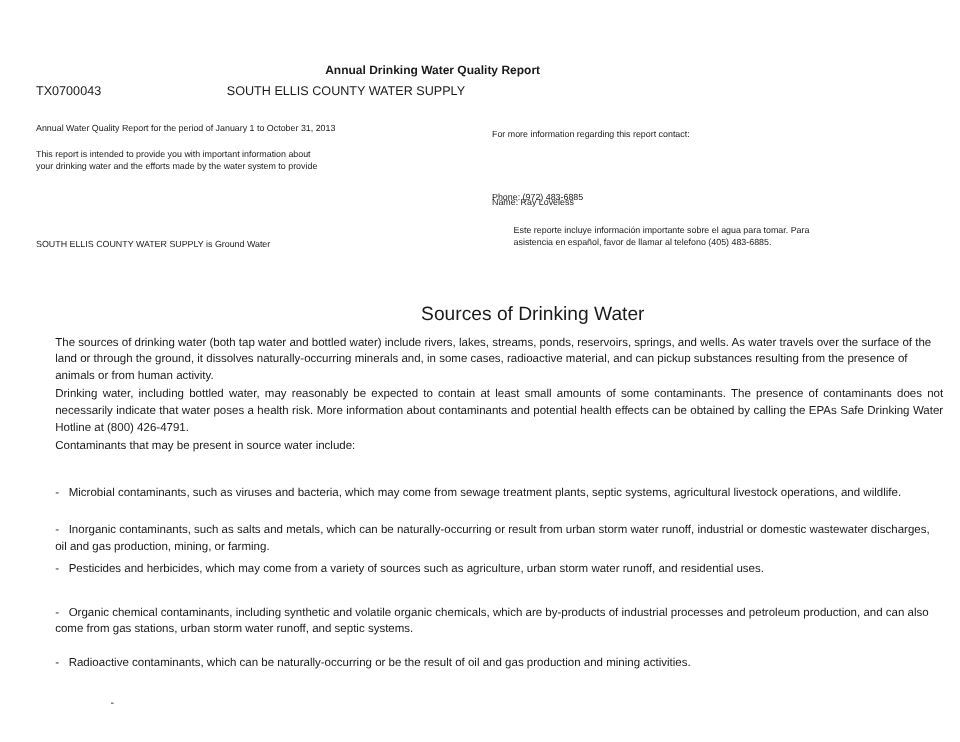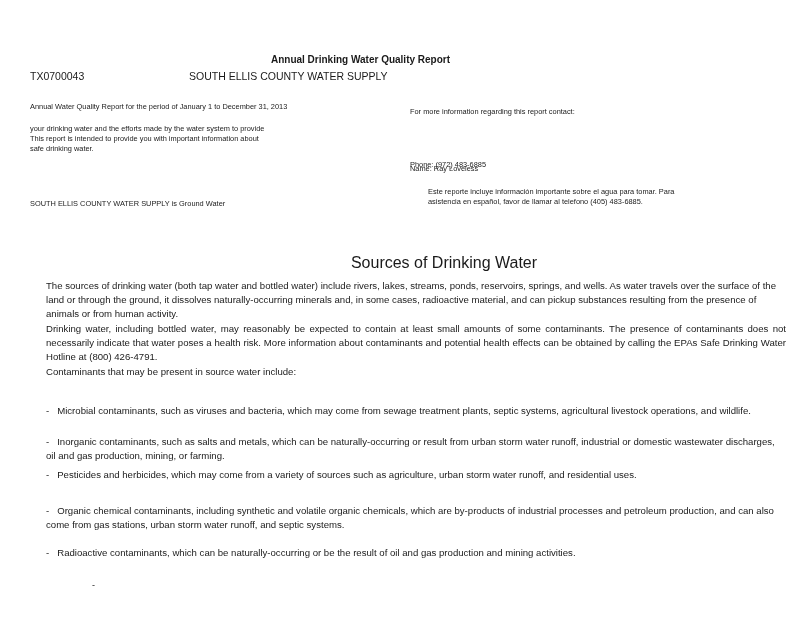--- a/index.html
+++ b/index.html
@@ -31,25 +31,24 @@
     .stray { left: 92px; top: 580px; font-size: 9px; }
     .dash { margin-right: 8px; }
   </style>
 </head>
 <body>
 
 <div class="abs title">Annual Drinking Water Quality Report</div>
 <div class="abs sysid">TX0700043</div>
 <div class="abs sysname">SOUTH ELLIS COUNTY WATER SUPPLY</div>
 
-<div class="abs small period">Annual Water Quality Report for the period of January 1 to December 31, 2013</div>
+<div class="abs small period">Annual Water Quality Report for the period of January 1 to October 31, 2013</div>
 <div class="abs small intro">
+  <div>This report is intended to provide you with important information about</div>
   <div>your drinking water and the efforts made by the water system to provide</div>
-  <div>This report is intended to provide you with important information about</div>
-  <div>safe drinking water.</div>
 </div>
 <div class="abs small source">SOUTH ELLIS COUNTY WATER SUPPLY is Ground Water</div>
 
 <div class="abs small contact-head">For more information regarding this report contact:</div>
 <div class="abs small contact-name">Name:  Ray Loveless</div>
 <div class="abs small contact-phone">Phone:  (972) 483-6885</div>
 <div class="abs small spanish">
   <div>Este reporte incluye información importante sobre el agua para tomar.  Para</div>
   <div>asistencia en español, favor de llamar al telefono (405) 483-6885.</div>
 </div>

